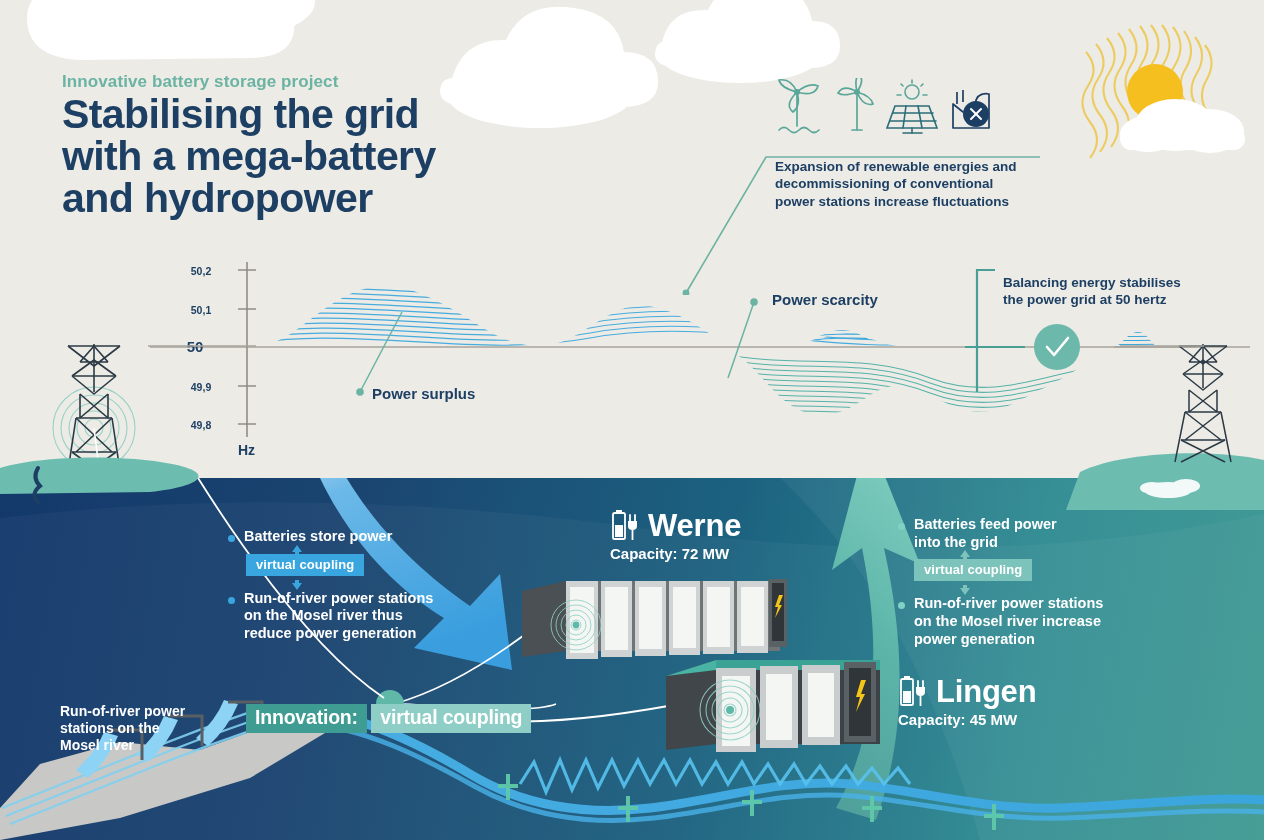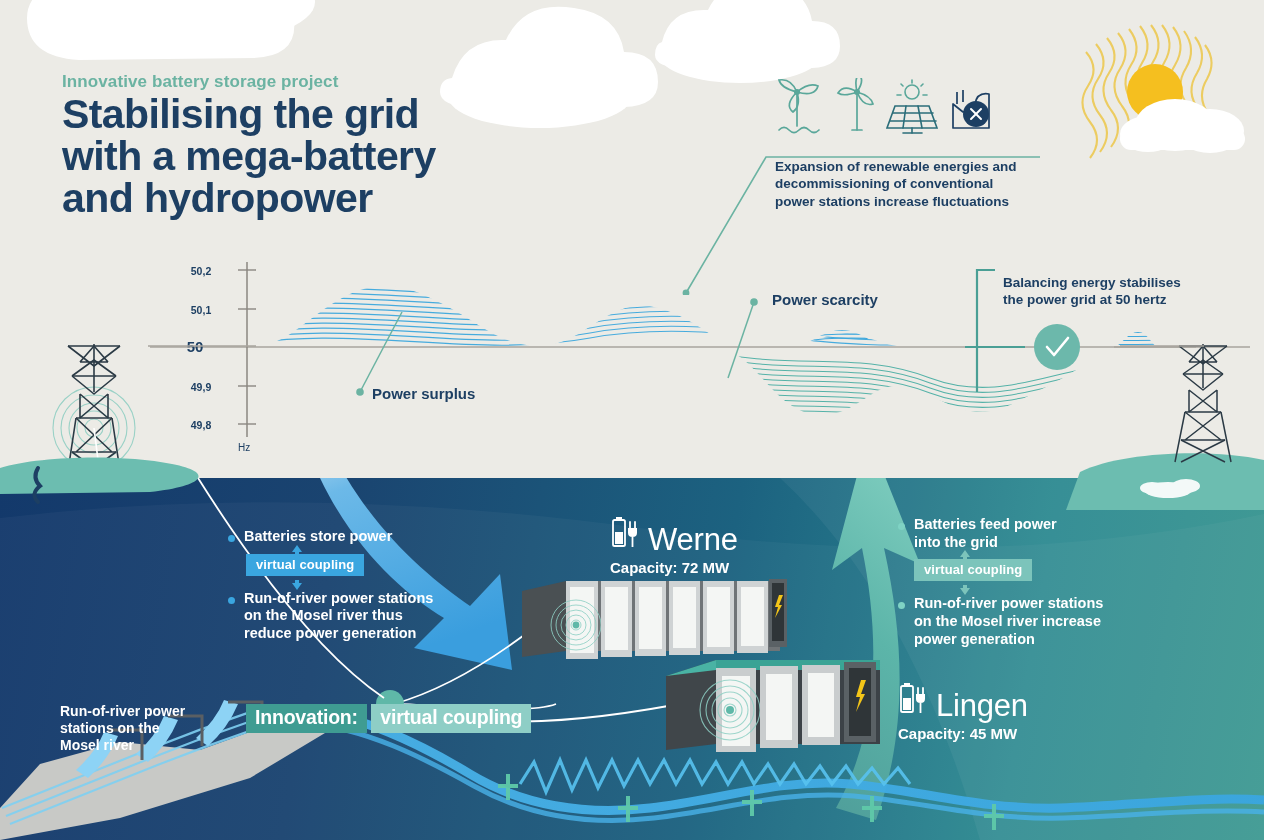--- a/index.html
+++ b/index.html
@@ -31,21 +31,21 @@
     color: #1d3f63; letter-spacing: -0.6px;
     white-space: pre-line;
   }
 
   
   #chart { left: 150px; top: 252px; width: 1100px; height: 215px; }
   .axis-label {
     position:absolute; right: 16px; width: 46px; text-align: center;
     font-size: 10.5px; font-weight: 700; color:#1d3f63;
   }
-  #hz-label { position:absolute; left: 88px; top: 190px; font-size: 10px; font-weight:400; color:#1d3f63; }
+  #hz-label { position:absolute; left: 88px; top: 190px; font-size: 14px; font-weight:700; color:#1d3f63; }
 
   .callout-text {
     font-size: 13.5px; font-weight: 700; color: #1d3f63; line-height: 1.28;
     white-space: pre-line;
   }
   .pt-label { font-size: 15px; font-weight: 700; color: #1d3f63; }
 
   
   #scene {
     position:absolute; left:0; top:478px; width:1264px; height:362px;
@@ -64,21 +64,21 @@
     white-space: pre-line;
   }
   .vc-badge {
     display:inline-block; padding: 3px 10px 4px;
     font-size: 13px; font-weight: 700; color:#fff; letter-spacing:.1px;
   }
   .vc-badge.blue { background:#3aa6e0; }
   .vc-badge.teal { background:#7cc4bb; }
 
   
-  .site-name { font-size: 31px; font-weight: 400; color:#fff; letter-spacing:-0.2px;margin-top:14px; }
+  .site-name { font-size: 31px; font-weight: 700; color:#fff; letter-spacing:-0.2px; }
   .site-cap  { font-size: 15px; font-weight: 700; color:#fff; margin-top:1px; }
 
   .river-label {
     font-size: 14px; font-weight: 700; color:#fff; line-height:1.22; white-space: pre-line;
   }
   .innov-line {
     display:inline-block; padding: 2px 9px 4px;
     font-size: 19.5px; font-weight: 700; color:#fff; letter-spacing:-0.2px;text-align:right;
   }
   .innov-line.dark { background:#3f9c92; }

